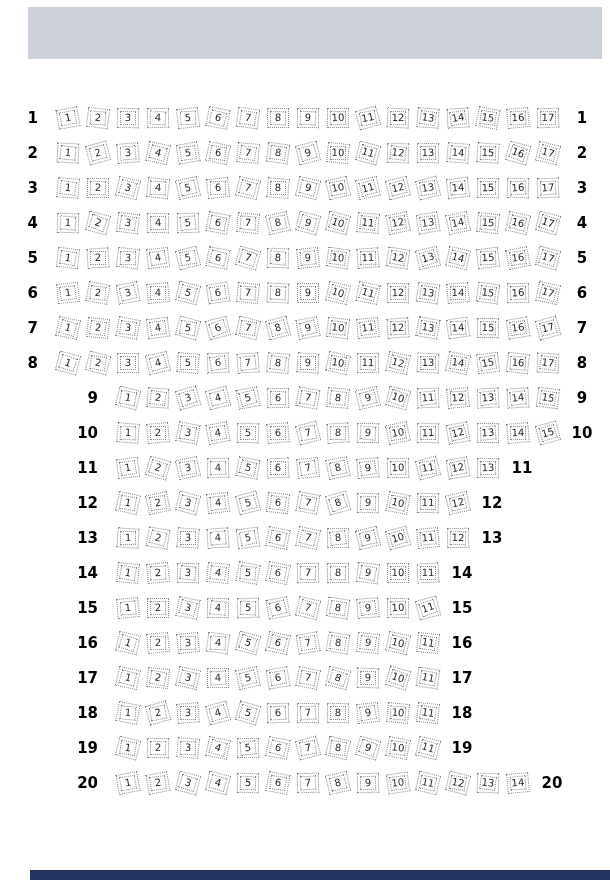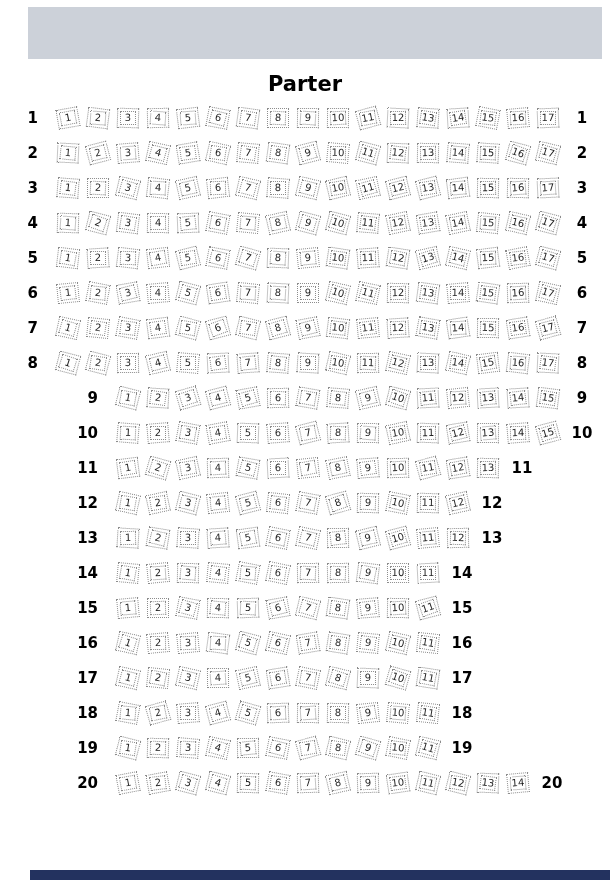--- a/index.html
+++ b/index.html
@@ -40,21 +40,20 @@
   .seat-num{
     font-size:10px;line-height:10px;
     color:var(--seat-number-color,#1f1f1f);white-space:nowrap;
   }
 </style>
 </head>
 <body>
 
 <div class="screen">
   <div class="stage-bar"></div>
-  <div class="title">Parter</div>
   <div class="seat-map">
       <div class="seat-row" style="top: 101px;">
         <div class="row-label left" style="left: -22px;">1</div>
         <div class="seat" style="left: 57px; transform: rotate(-10.1deg);">
           <div class="seat-inner" style="transform: rotate(-1.1deg);">
             <span class="seat-num">1</span>
           </div>
         </div>
         <div class="seat" style="left: 87px; transform: rotate(7.7deg);">
           <div class="seat-inner" style="transform: rotate(-3.5deg);">

